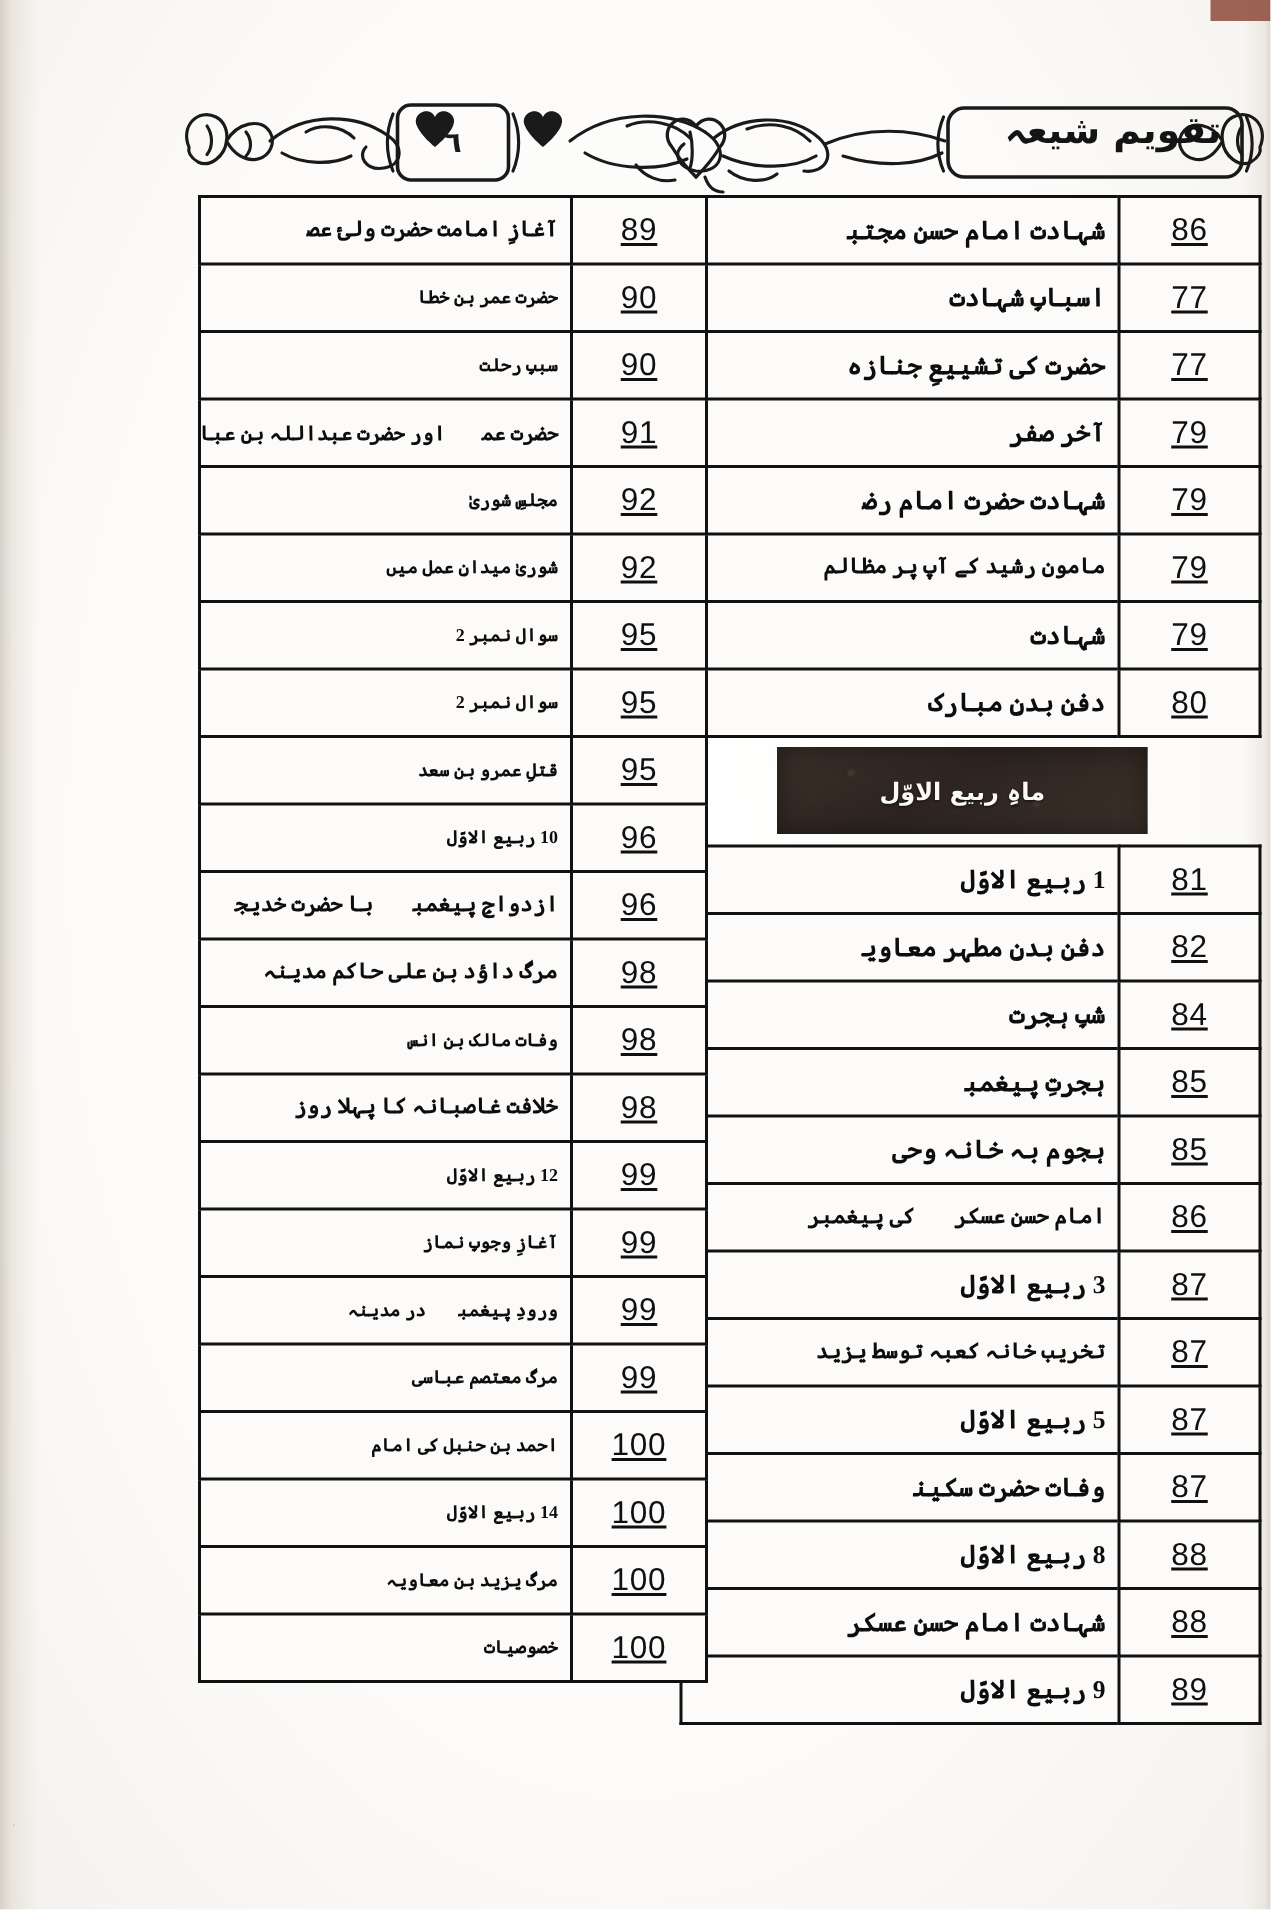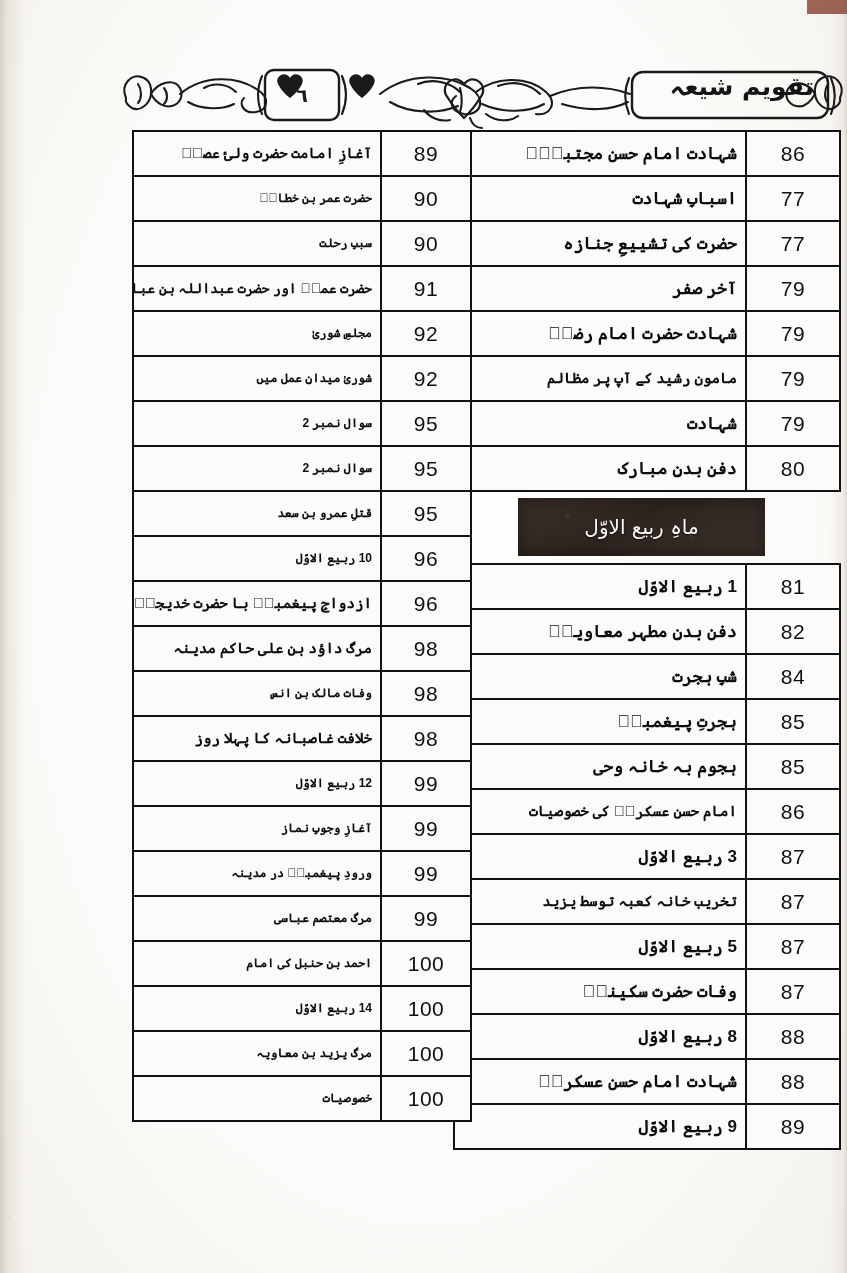--- a/index.html
+++ b/index.html
@@ -123,27 +123,28 @@
     background: #fcfbf9;
   }
   td.num {
     width: 76px;
     text-align: center;
     font-family: "Liberation Sans", sans-serif;
     font-size: 21px;
     color: #101010;
     letter-spacing: .5px;
     font-weight: 400;
+    text-decoration: underline;
   }
   .col-left td.num { width: 72px; }
 
   td.entry {
     text-align: right;
     direction: rtl;
-    font-family: Liberation Sans, sans-serif;
+    font-family: Liberation Serif, serif;
     font-size: 17px;
     font-weight: 600;
     color: #0d0d0d;
     white-space: nowrap;
     overflow: hidden;
     padding-right: 10px;
     line-height: 1.15;
   }
   .col-left td.entry { font-size: 12px; }
   td.entry.small { font-size: 14.5px; }
@@ -161,22 +162,22 @@
     display: flex;
     align-items: center;
     justify-content: center;
     margin-left: auto;
     margin-right: 76px;
     box-shadow: inset 0 0 18px rgba(0,0,0,.45);
   }
   .month-banner-label {
     color: #fbf9f6;
     font-family: "DejaVu Sans", sans-serif;
-    font-size: 20px;
-    font-weight: 400;
+    font-size: 16px;
+    font-weight: 700;
     direction: rtl;
     text-shadow: 0 1px 2px rgba(0,0,0,.7);
     letter-spacing: .5px;
   }
 </style>
 </head>
 <body>
 
 <div class="page"></div>
 <div class="scan-edge-left"></div>
@@ -303,21 +304,21 @@
           <tr>
             <td class="num">85</td>
             <td class="entry">ہجرتِ پیغمبرؐ</td>
           </tr>
           <tr>
             <td class="num">85</td>
             <td class="entry">ہجوم بہ خانہ وحی</td>
           </tr>
           <tr>
             <td class="num">86</td>
-            <td class="entry small">امام حسن عسکریؑ کی خصوصیات</td>
+            <td class="entry small">امام حسن عسکریؑ کی پیغمبر</td>
           </tr>
           <tr>
             <td class="num">87</td>
             <td class="entry">3 ربیع الاوّل</td>
           </tr>
           <tr>
             <td class="num">87</td>
             <td class="entry small">تخریب خانہ کعبہ توسط یزید</td>
           </tr>
           <tr>

